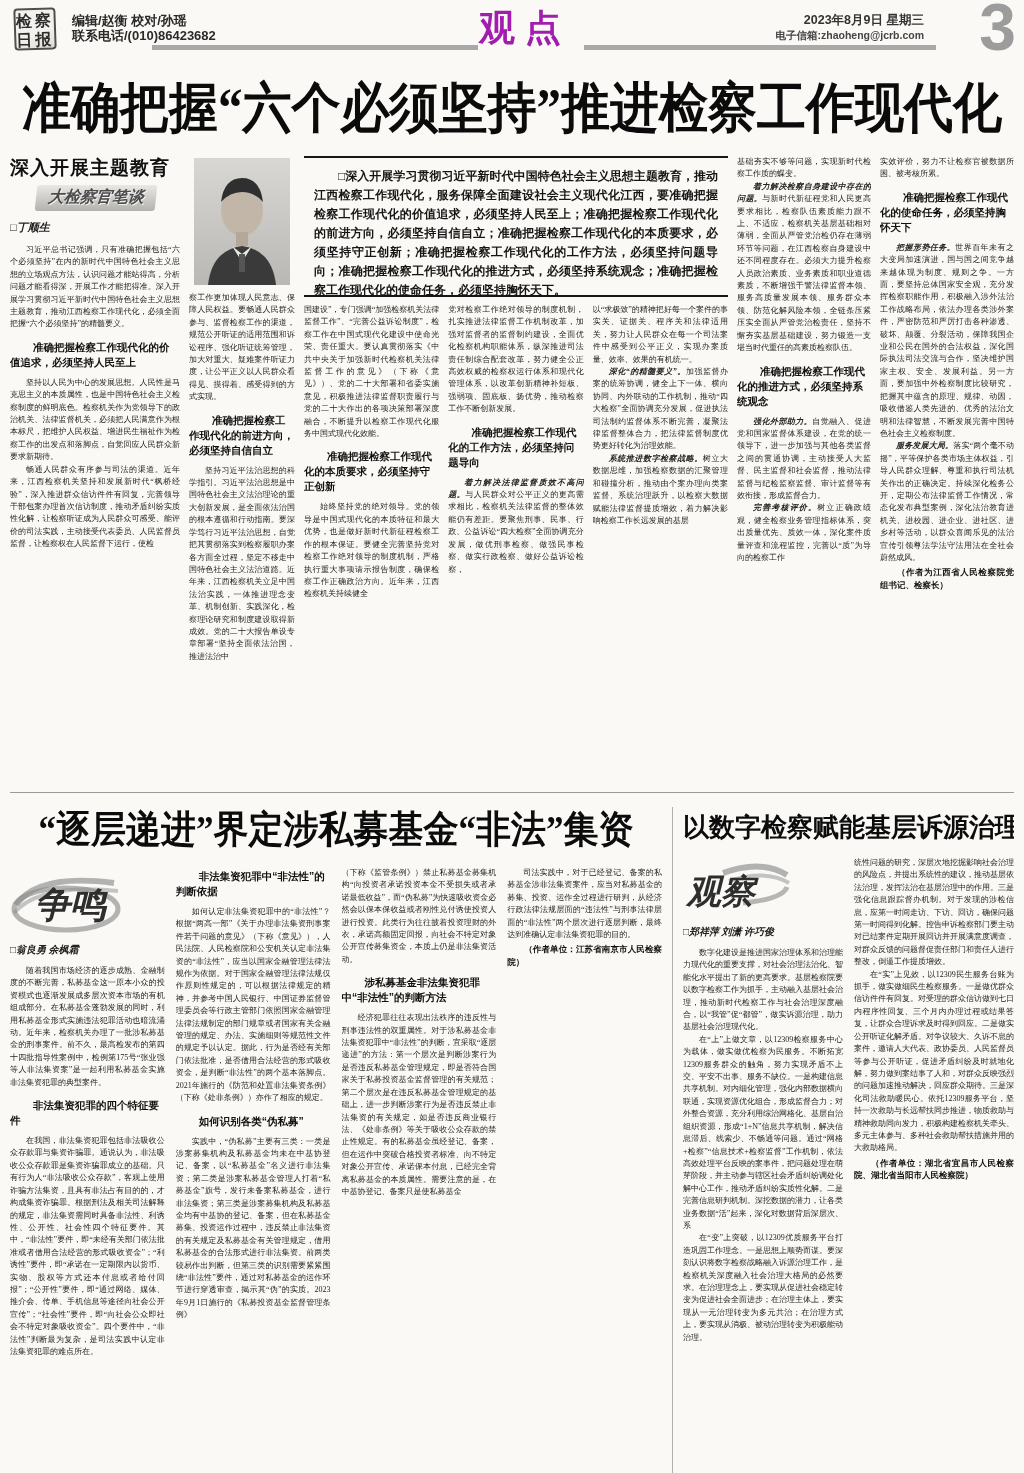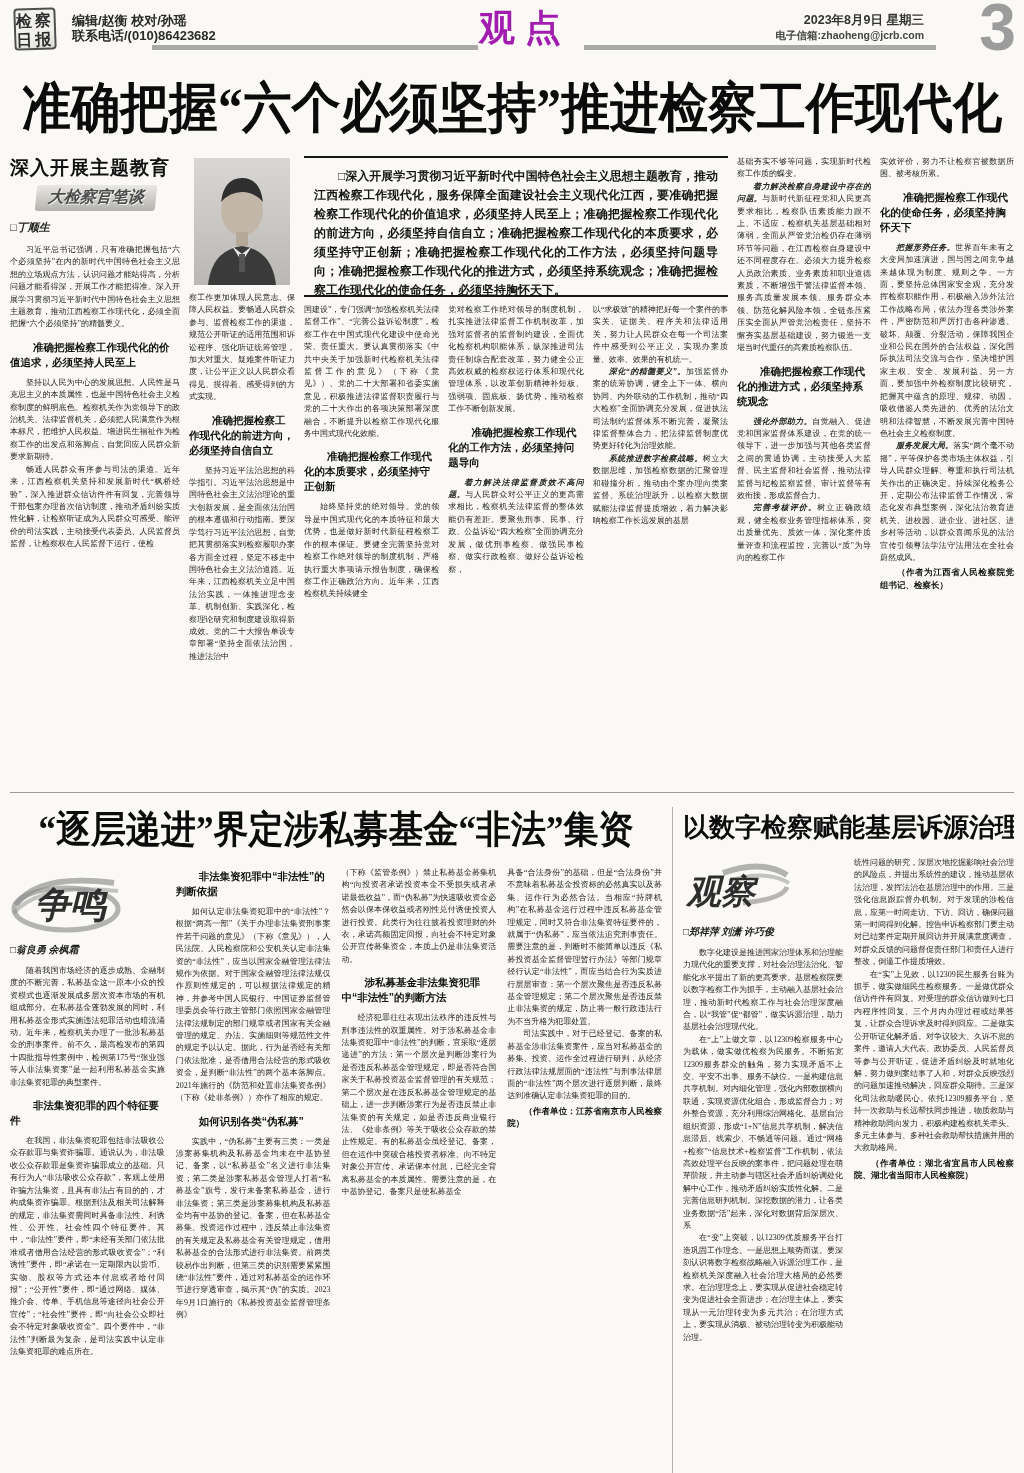--- a/index.html
+++ b/index.html
@@ -229,21 +229,20 @@
         <div>
             <p class="para noindent">（下称《监管条例》）禁止私募基金募集机构“向投资者承诺投资本金不受损失或者承诺最低收益”，而“伪私募”为快速吸收资金必然会以保本保收益或者刚性兑付诱使投资人进行投资。此类行为往往披着投资理财的外衣，承诺高额固定回报，向社会不特定对象公开宣传募集资金，本质上仍是非法集资活动。</p>
           </div>
         <div class="subhead">涉私募基金非法集资犯罪中“非法性”的判断方法</div>
         <div>
             <p class="para">经济犯罪往往表现出法秩序的违反性与刑事违法性的双重属性。对于涉私募基金非法集资犯罪中“非法性”的判断，宜采取“逐层递进”的方法：第一个层次是判断涉案行为是否违反私募基金管理规定，即是否符合国家关于私募投资基金监督管理的有关规范；第二个层次是在违反私募基金管理规定的基础上，进一步判断涉案行为是否违反禁止非法集资的有关规定，如是否违反商业银行法、《处非条例》等关于吸收公众存款的禁止性规定。有的私募基金虽经登记、备案，但在运作中突破合格投资者标准、向不特定对象公开宣传、承诺保本付息，已经完全背离私募基金的本质属性。需要注意的是，在中基协登记、备案只是使私募基金</p>
           </div>
       </div>
       <div class="col">
         <div>
-            <p class="para noindent">具备“合法身份”的基础，但是“合法身份”并不意味着私募基金投资标的必然真实以及募集、运作行为必然合法。当相应“持牌机构”在私募基金运行过程中违反私募基金管理规定，同时又符合非法集资特征要件的，就属于“伪私募”，应当依法追究刑事责任。需要注意的是，判断时不能简单以违反《私募投资基金监督管理暂行办法》等部门规章径行认定“非法性”，而应当结合行为实质进行层层审查：第一个层次聚焦是否违反私募基金管理规定；第二个层次聚焦是否违反禁止非法集资的规定，防止将一般行政违法行为不当升格为犯罪处置。</p>
             <p class="para">司法实践中，对于已经登记、备案的私募基金涉非法集资案件，应当对私募基金的募集、投资、运作全过程进行研判，从经济行政法律法规层面的“违法性”与刑事法律层面的“非法性”两个层次进行逐层判断，最终达到准确认定非法集资犯罪的目的。</p>
           </div>
         <div class="endnote">（作者单位：江苏省南京市人民检察院）</div>
       </div>
     </div>
   </div>
 
   <div class="vdiv"></div>
 
   <div class="bright">

